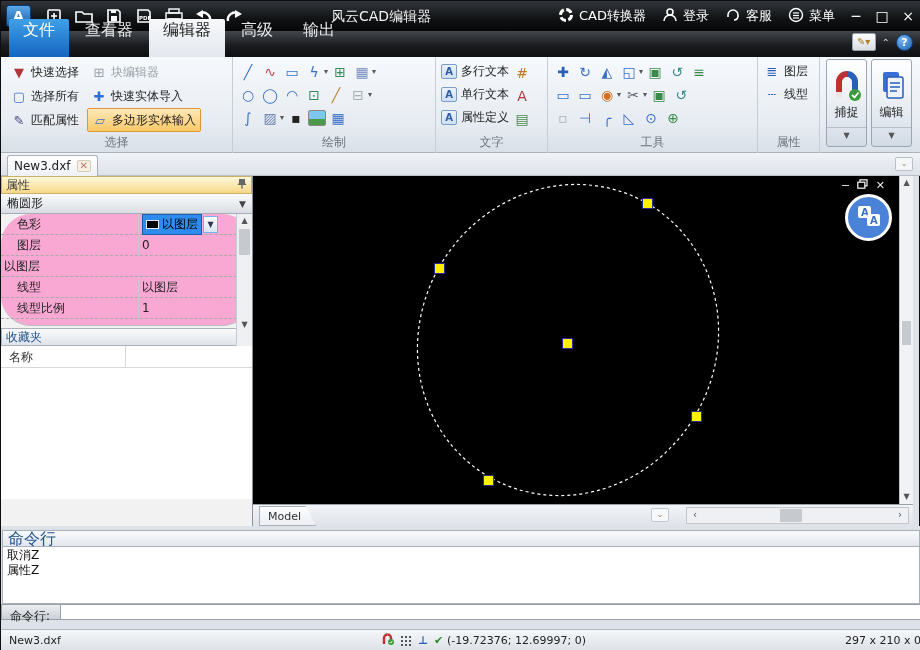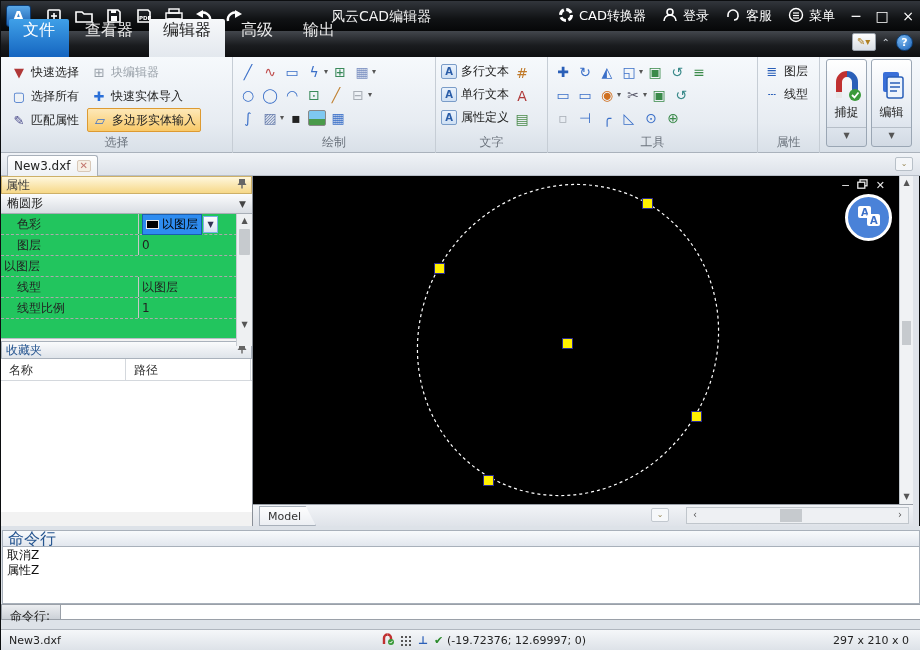--- a/index.html
+++ b/index.html
@@ -71,21 +71,21 @@
     background:#f4f6f9; color:#9a8a5a; font-size:8px; text-align:center; line-height:12px; }
 
   
   .leftpanel { position:absolute; left:0; top:175px; width:252px; height:350px; background:#f2f2f2; border-right:1px solid #8a9098; }
   .ph { height:18px; display:flex; align-items:center; justify-content:space-between; padding:0 4px; border:1px solid #cdb068;
     background:linear-gradient(#fef7dd,#f6d888); color:#3a3a3a; }
   .ph .pin { color:#555; }
   .combo { height:20px; margin:0; background:linear-gradient(#fbfcfd,#d9dde3); border-bottom:1px solid #a8aeb6;
     display:flex; align-items:center; justify-content:space-between; padding:0 6px; }
   .combo .ca { font-size:9px; color:#444; }
-  .pgrid { position:relative; background:#22c55e; height:125px; border-bottom:1px solid #b8bec6; }
+  .pgrid { position:relative; background:#f9a8d4; height:112px; border-bottom:1px solid #b8bec6;border-radius:30px; }
   .prow { display:flex; height:21px; border-bottom:1px dashed #aaa; align-items:center; }
   .prow .plabel { width:138px; padding-left:16px; border-right:1px solid #c8c8c8; align-self:stretch; display:flex; align-items:center; }
   .prow .pval { flex:1; padding-left:3px; display:flex; align-items:center; align-self:stretch; }
   .val-sel { background:#2e8cf0; border:1px solid #1a5fb0; display:flex; align-items:center; gap:3px; padding:1px 3px; color:#000; }
   .swatch { width:13px; height:9px; background:#000; border:1px solid #e8e8e8; }
   .vdd { width:15px; height:17px; margin-left:1px; border:1px solid #7ab0e8; background:linear-gradient(#fdfdfd,#d8e4f2);
     font-size:8px; text-align:center; line-height:15px; color:#335; }
   .pscroll { position:absolute; right:0; top:0; width:16px; height:132px; background:#eef0f2; border-left:1px solid #c8ccd2; }
   .pscroll .sa { height:14px; text-align:center; font-size:8px; color:#555; line-height:14px; }
   .pscroll .sthumb { position:absolute; left:2px; right:2px; top:15px; height:26px; background:#c6cace; border-radius:1px; }
@@ -127,21 +127,21 @@
   .cmdlabel { background:linear-gradient(#eceef1,#ccd1d7); border:1px solid #9aa0a8; padding:3px 10px 0 8px; color:#222; }
   .cmdinput { flex:1; background:#fff; border:1px solid #9aa0a8; border-left:none; }
 
   
   .statusbar { position:absolute; left:0; top:628px; width:920px; height:21px;
     background:linear-gradient(#f5f7f9,#dde2e8); border-top:1px solid #b0b6be; display:flex; align-items:center; font-size:11px; color:#222; }
   .sb-file { padding-left:8px; width:380px; }
   .sb-icons { display:flex; align-items:center; gap:6px; width:66px; }
   .griddots { width:12px; height:11px; background-image:radial-gradient(#555 1px, transparent 1.2px); background-size:4px 4px; }
   .sb-coords { width:300px; }
-  .sb-dims { text-align:right; padding-right:12px; flex:1; }
+  .sb-dims { text-align:right; padding-right:0; flex:1; }
   svg { overflow:visible; }
 </style>
 </head>
 <body>
 
 <div class="win">
 
   <div class="titlebar">
     <div class="appicon">A</div>
     <div class="tb-ic">
@@ -484,21 +484,20 @@
       <span>收藏夹</span>
       <span class="pin">
         <svg width="10" height="11">
             <path d="M2 1 h6 v4 l1.5 2 h-9 l1.5 -2 z" fill="#666"></path>
             <line x1="5" y1="7" x2="5" y2="10.5" stroke="#666" stroke-width="1.4"></line>
           </svg>
       </span>
     </div>
     <div class="favcols">
       <div>名称</div>
-      <div>路径</div>
     </div>
     <div class="favbody"></div>
   </div>
 
   <div class="canvaswrap">
     <div class="canvas-area" id="canvasArea">
       <svg id="canvasSvg" width="646" height="328" style="position:absolute;left:0;top:0">
         <ellipse id="theEllipse" fill="none" stroke-width="1.2" stroke-dasharray="3 3" cx="315" cy="164" rx="158" ry="148" stroke="#ffffff" transform="rotate(-60 315 164)"></ellipse>
       </svg>
       <div class="mdi">

